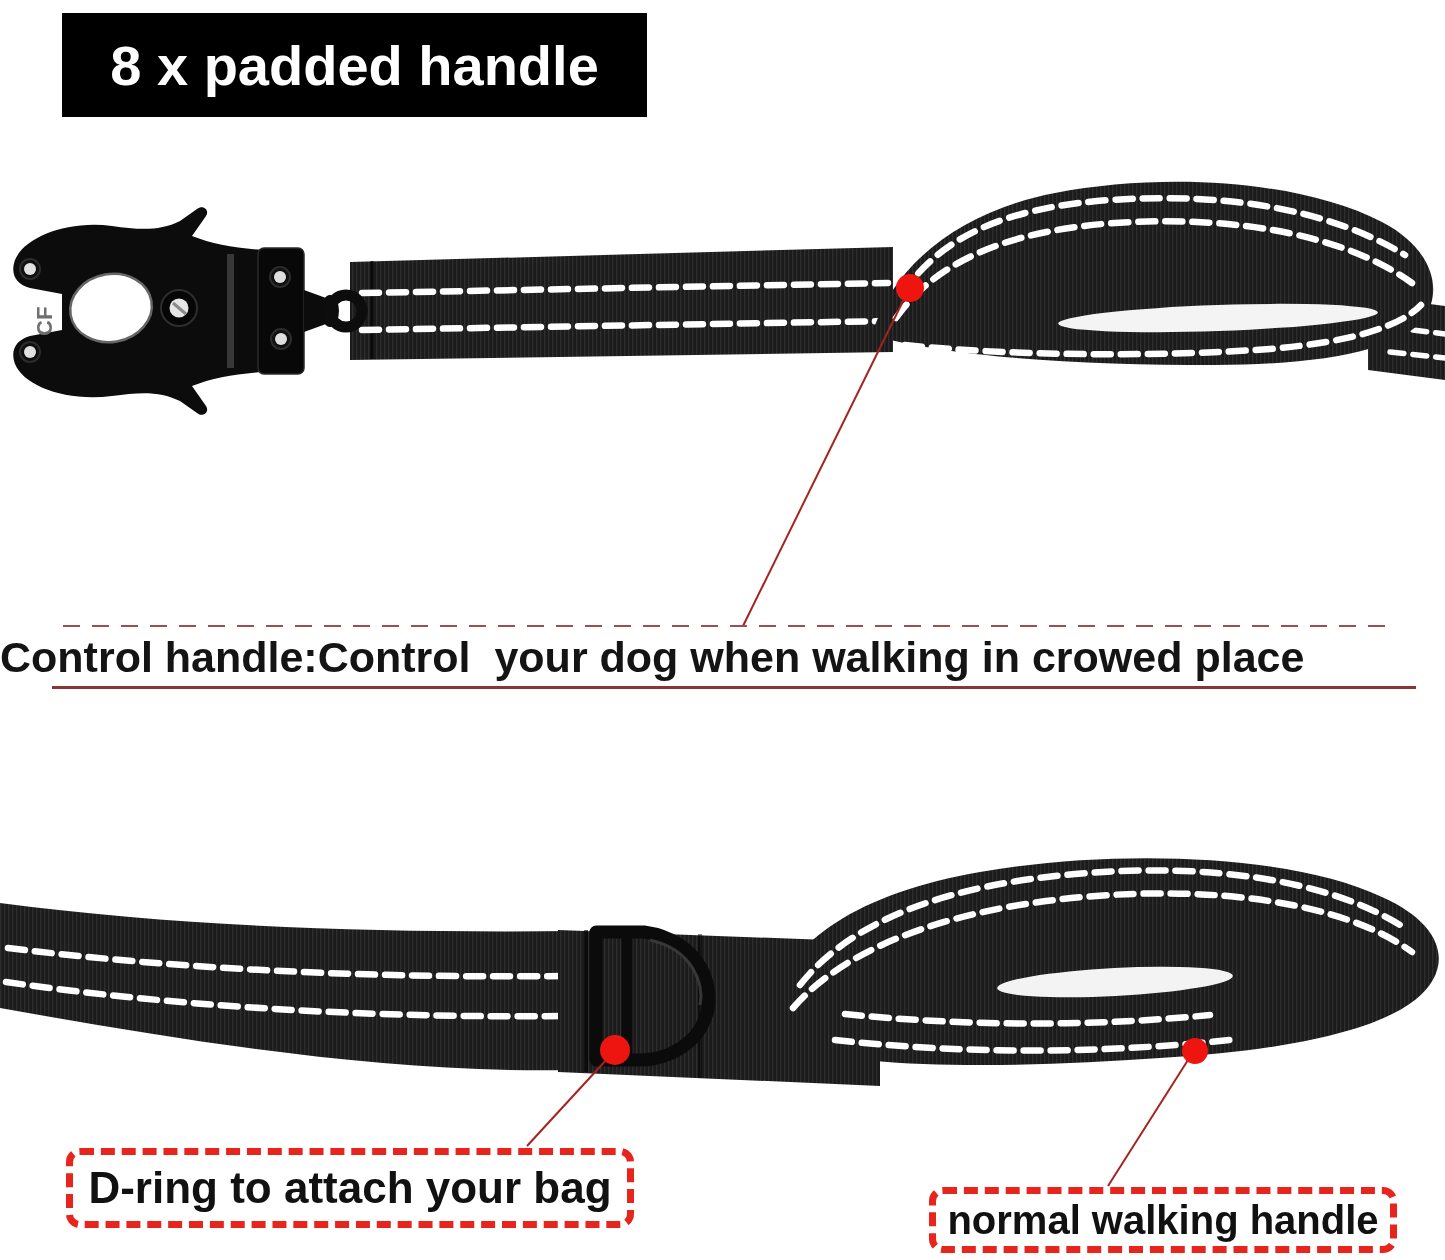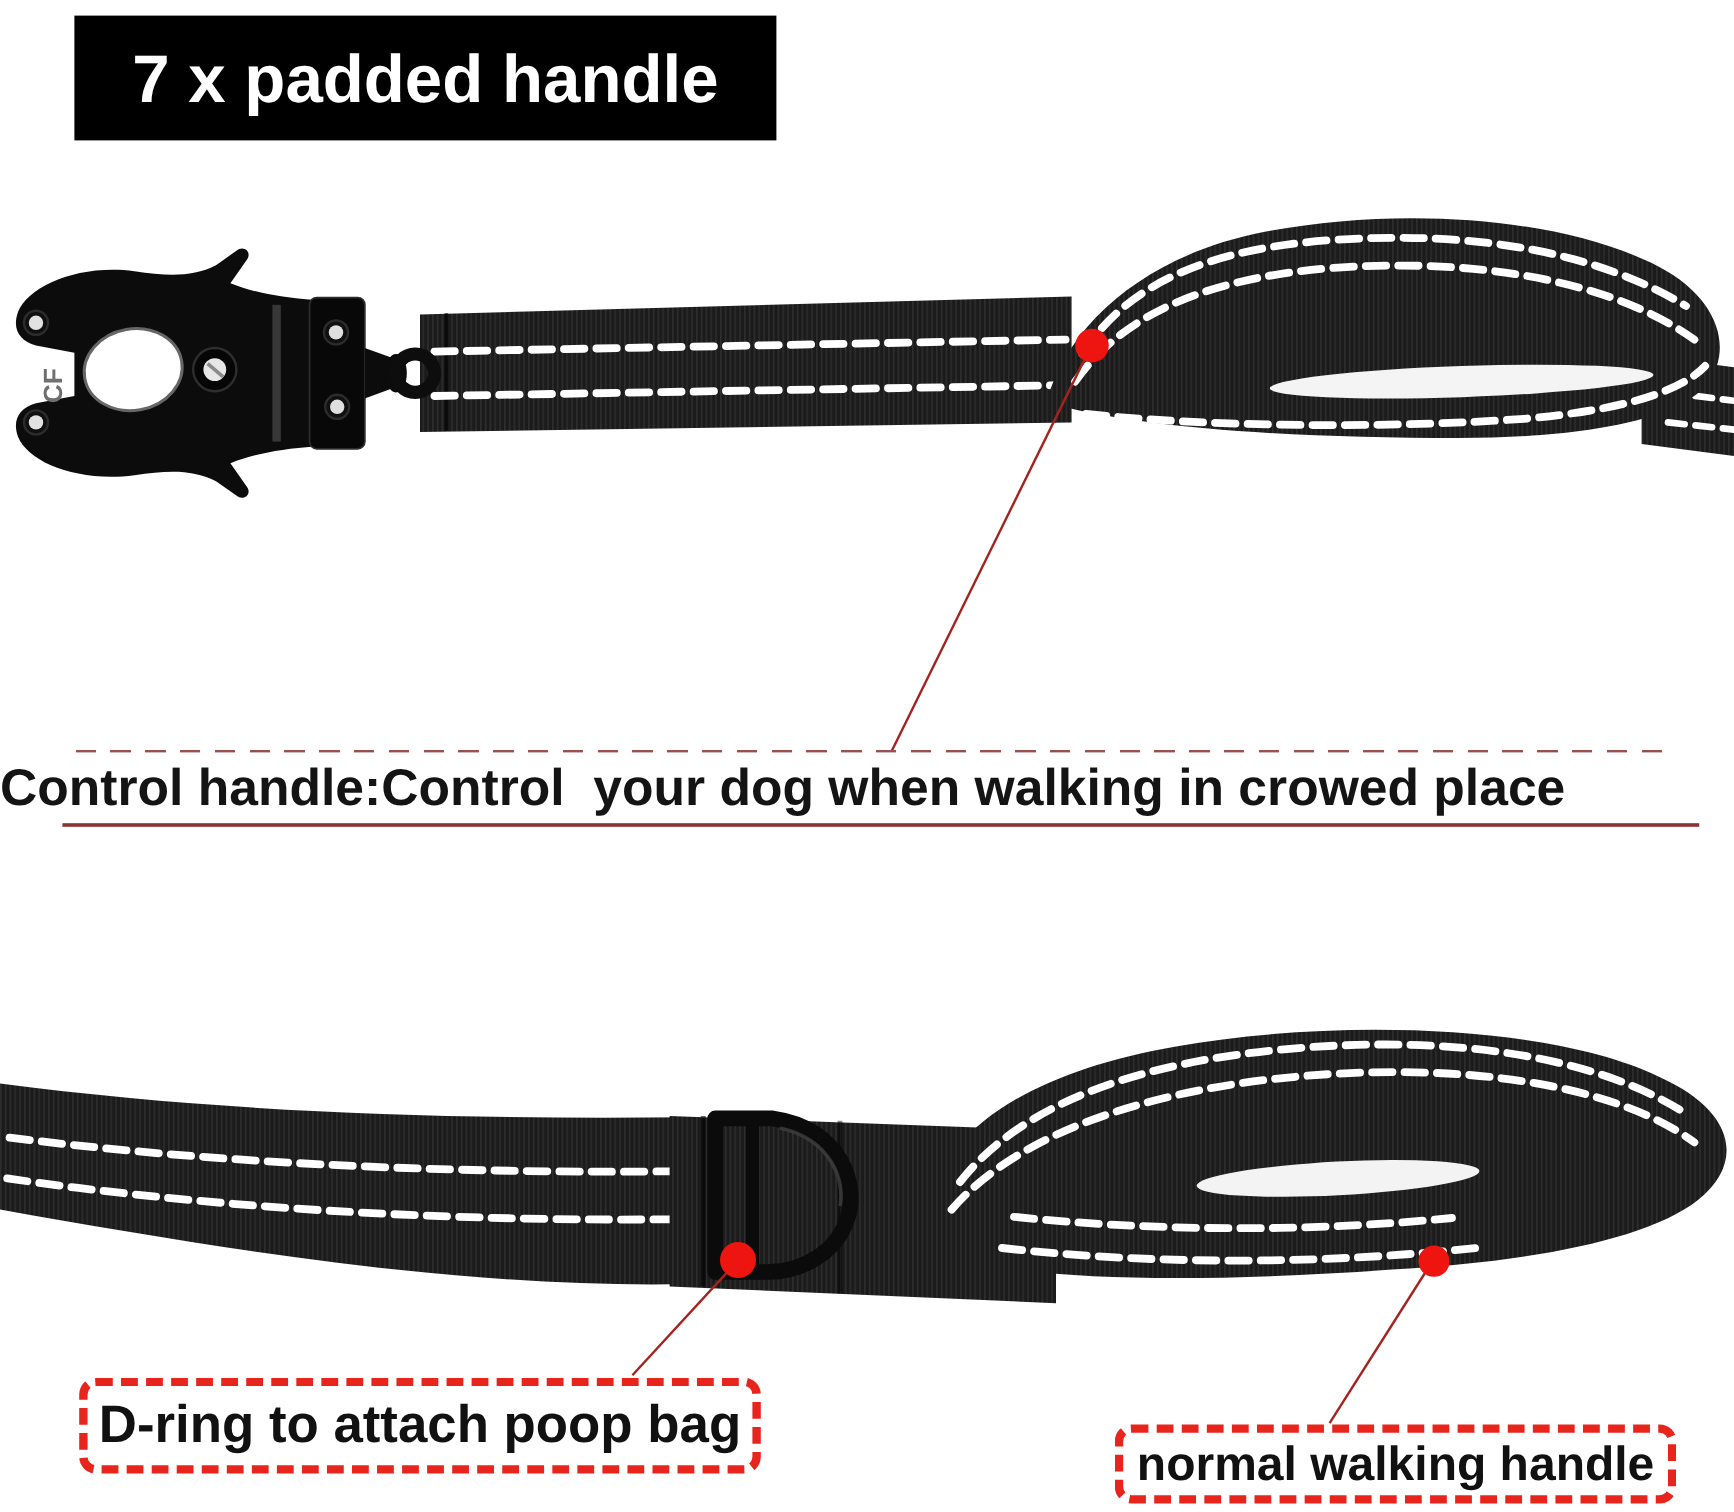--- a/index.html
+++ b/index.html
@@ -146,30 +146,30 @@
 
       <line class="leader" x1="608" y1="1058" x2="527" y2="1146"></line>
       <circle class="dot" cx="615" cy="1050" r="15"></circle>
 
       <line class="leader" x1="1188" y1="1060" x2="1108" y2="1186"></line>
       <circle class="dot" cx="1195" cy="1051" r="13"></circle>
     </g>
   </svg>
 
   <div class="label-box">
-    <span>7 x padded handle</span>
+    <span>8 x padded handle</span>
   </div>
 
   <div class="divider-dashed"></div>
 
   <div class="caption">Control handle:Control  your dog when walking in crowed place</div>
 
   <div class="divider-solid"></div>
 
   <div class="callout dring">
-    <span>D-ring to attach poop bag</span>
+    <span>D-ring to attach your bag</span>
   </div>
 
   <div class="callout walking">
     <span>normal walking handle</span>
   </div>
 
 </div>
 
 </body></html>

